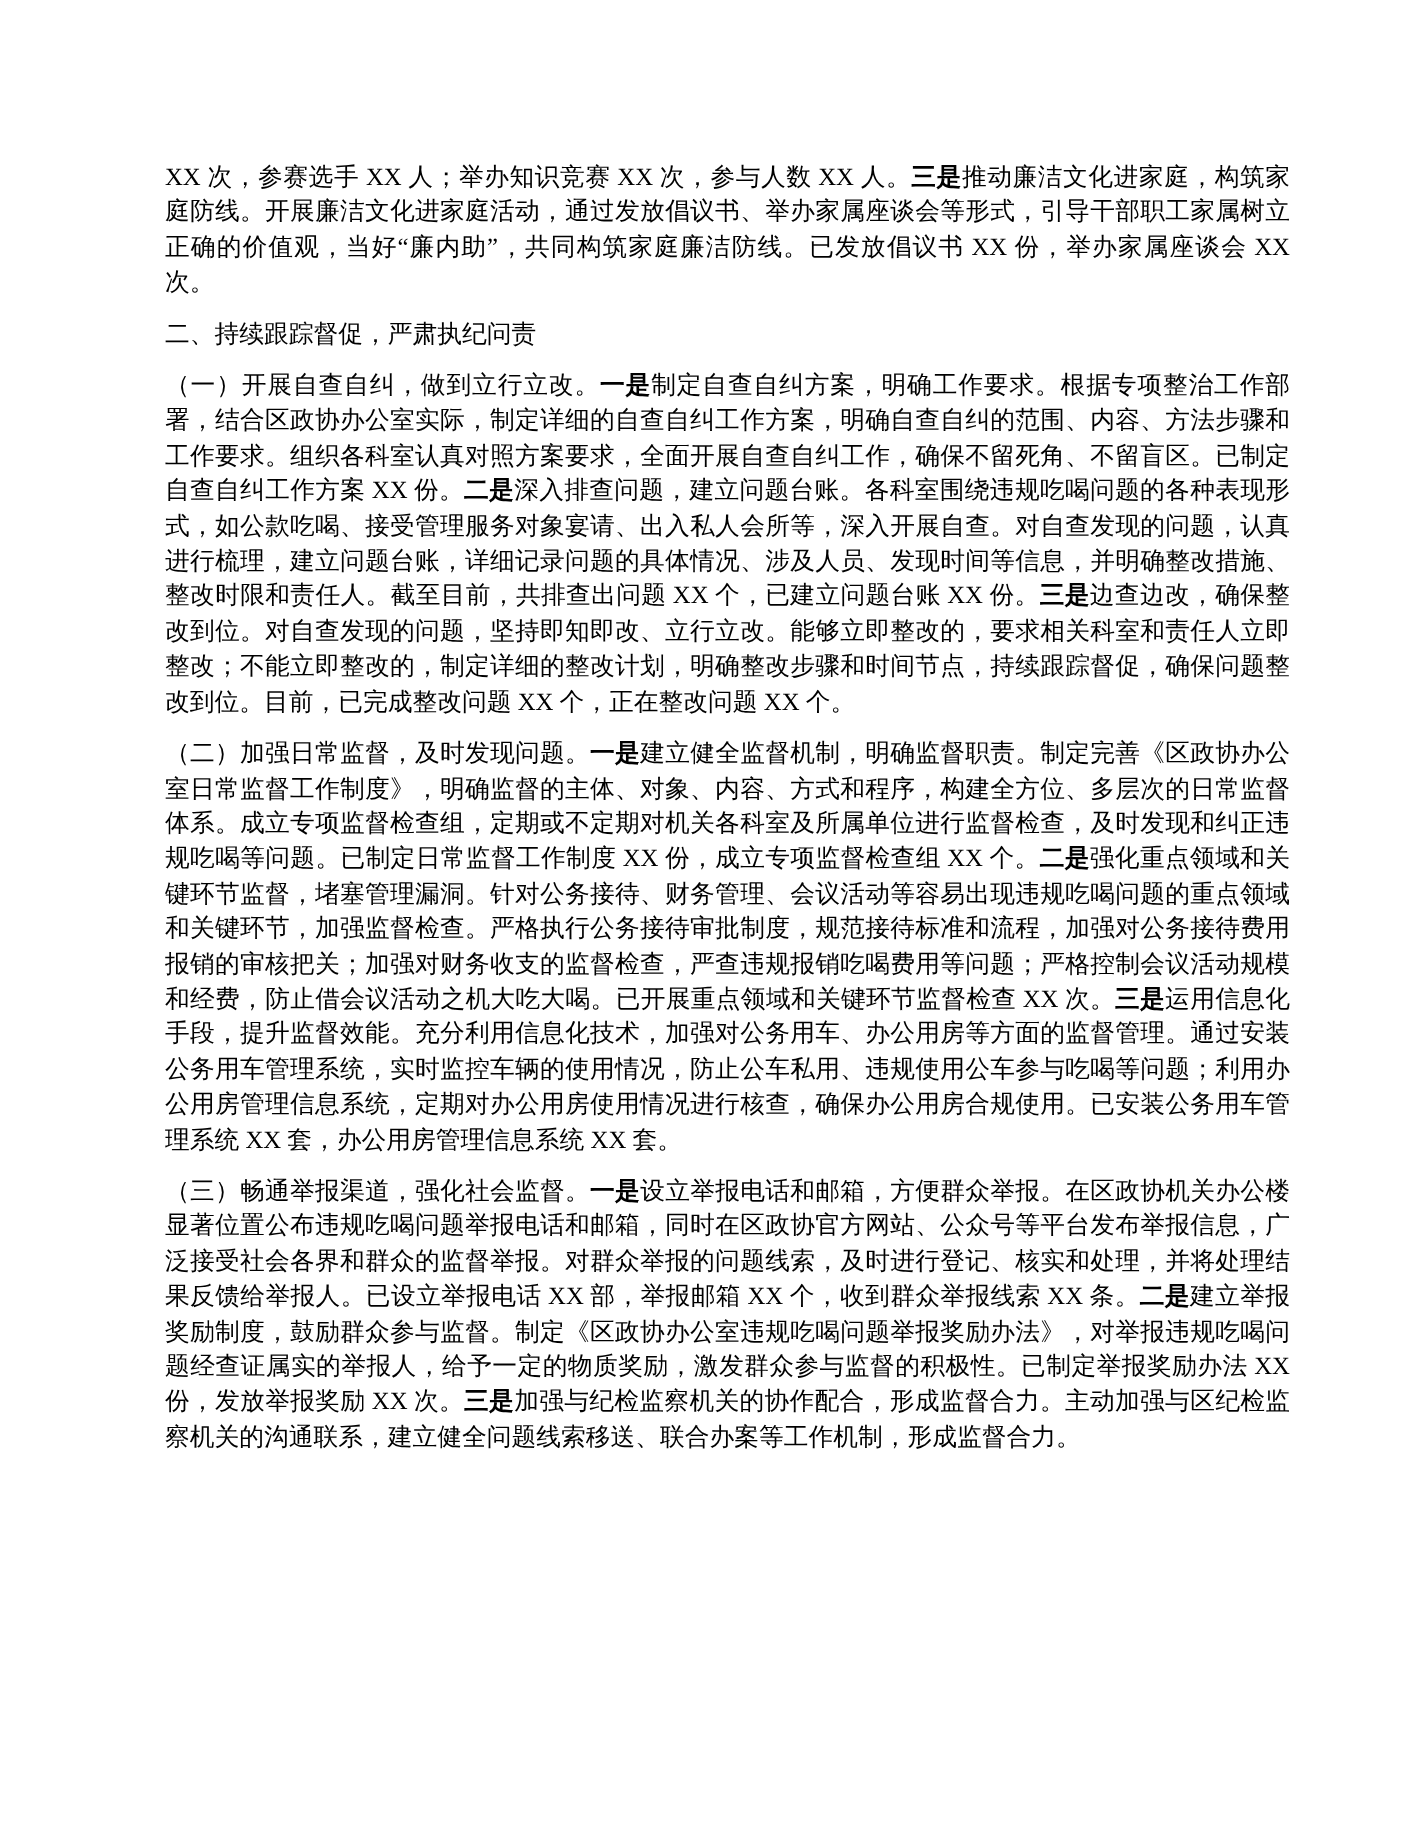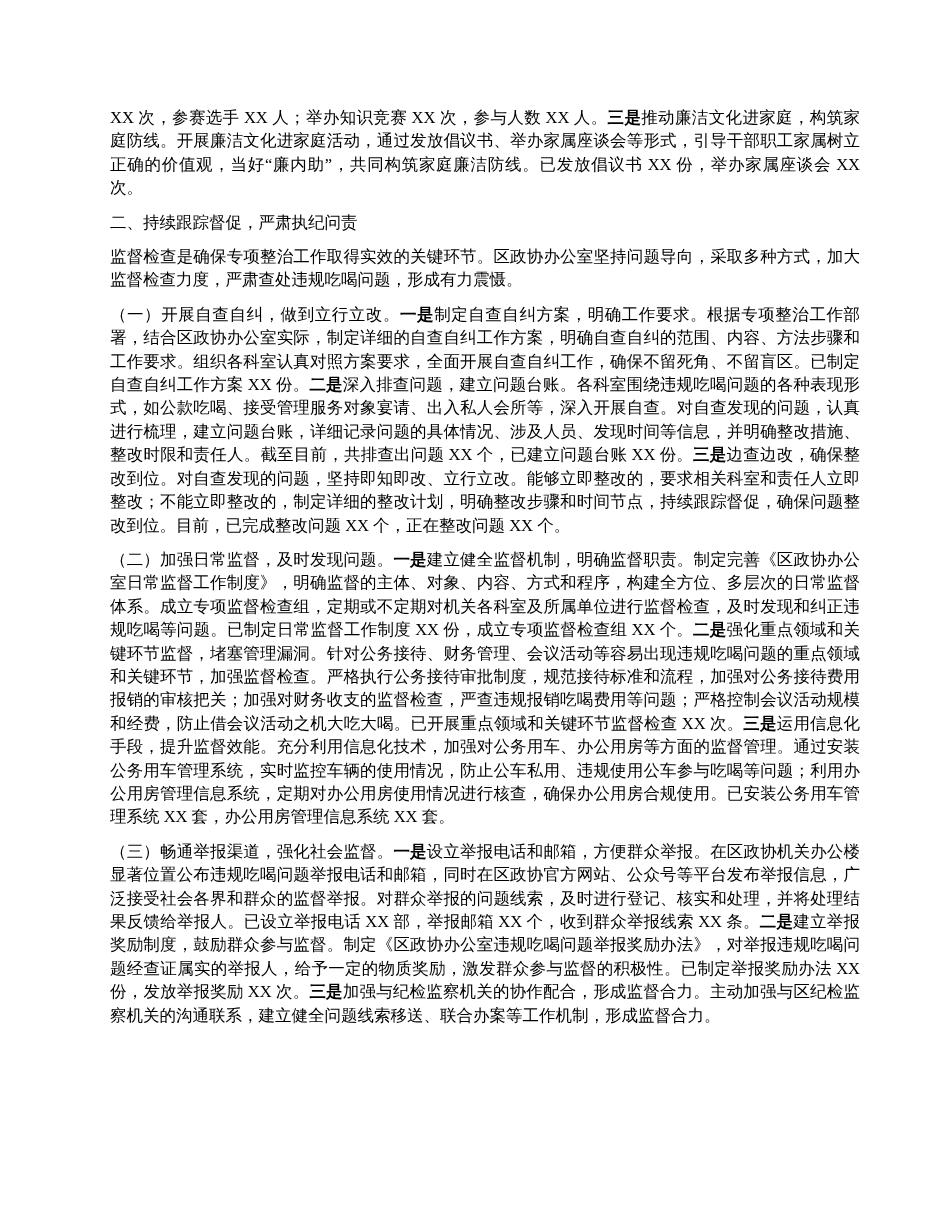--- a/index.html
+++ b/index.html
@@ -40,21 +40,20 @@
 </head>
 <body>
 
 <div class="page">
   <div class="doc-body">
 
     <p class="para"><span>XX 次，参赛选手 XX 人；举办知识竞赛 XX 次，参与人数 XX 人。</span><b>三是</b><span>推动廉洁文化进家庭，构筑家庭防线。开展廉洁文化进家庭活动，通过发放倡议书、举办家属座谈会等形式，引导干部职工家属树立正确的价值观，当好“廉内助”，共同构筑家庭廉洁防线。已发放倡议书 XX 份，举办家属座谈会 XX 次。</span></p>
 
     <p class="para heading">二、持续跟踪督促，严肃执纪问责</p>
 
-    <p class="para">监督检查是确保专项整治工作取得实效的关键环节。区政协办公室坚持问题导向，采取多种方式，加大监督检查力度，严肃查处违规吃喝问题，形成有力震慑。</p>
 
     <p class="para"><span>（一）开展自查自纠，做到立行立改。</span><b>一是</b><span>制定自查自纠方案，明确工作要求。根据专项整治工作部署，结合区政协办公室实际，制定详细的自查自纠工作方案，明确自查自纠的范围、内容、方法步骤和工作要求。组织各科室认真对照方案要求，全面开展自查自纠工作，确保不留死角、不留盲区。已制定自查自纠工作方案 XX 份。</span><b>二是</b><span>深入排查问题，建立问题台账。各科室围绕违规吃喝问题的各种表现形式，如公款吃喝、接受管理服务对象宴请、出入私人会所等，深入开展自查。对自查发现的问题，认真进行梳理，建立问题台账，详细记录问题的具体情况、涉及人员、发现时间等信息，并明确整改措施、整改时限和责任人。截至目前，共排查出问题 XX 个，已建立问题台账 XX 份。</span><b>三是</b><span>边查边改，确保整改到位。对自查发现的问题，坚持即知即改、立行立改。能够立即整改的，要求相关科室和责任人立即整改；不能立即整改的，制定详细的整改计划，明确整改步骤和时间节点，持续跟踪督促，确保问题整改到位。目前，已完成整改问题 XX 个，正在整改问题 XX 个。</span></p>
 
     <p class="para"><span>（二）加强日常监督，及时发现问题。</span><b>一是</b><span>建立健全监督机制，明确监督职责。制定完善《区政协办公室日常监督工作制度》，明确监督的主体、对象、内容、方式和程序，构建全方位、多层次的日常监督体系。成立专项监督检查组，定期或不定期对机关各科室及所属单位进行监督检查，及时发现和纠正违规吃喝等问题。已制定日常监督工作制度 XX 份，成立专项监督检查组 XX 个。</span><b>二是</b><span>强化重点领域和关键环节监督，堵塞管理漏洞。针对公务接待、财务管理、会议活动等容易出现违规吃喝问题的重点领域和关键环节，加强监督检查。严格执行公务接待审批制度，规范接待标准和流程，加强对公务接待费用报销的审核把关；加强对财务收支的监督检查，严查违规报销吃喝费用等问题；严格控制会议活动规模和经费，防止借会议活动之机大吃大喝。已开展重点领域和关键环节监督检查 XX 次。</span><b>三是</b><span>运用信息化手段，提升监督效能。充分利用信息化技术，加强对公务用车、办公用房等方面的监督管理。通过安装公务用车管理系统，实时监控车辆的使用情况，防止公车私用、违规使用公车参与吃喝等问题；利用办公用房管理信息系统，定期对办公用房使用情况进行核查，确保办公用房合规使用。已安装公务用车管理系统 XX 套，办公用房管理信息系统 XX 套。</span></p>
 
     <p class="para"><span>（三）畅通举报渠道，强化社会监督。</span><b>一是</b><span>设立举报电话和邮箱，方便群众举报。在区政协机关办公楼显著位置公布违规吃喝问题举报电话和邮箱，同时在区政协官方网站、公众号等平台发布举报信息，广泛接受社会各界和群众的监督举报。对群众举报的问题线索，及时进行登记、核实和处理，并将处理结果反馈给举报人。已设立举报电话 XX 部，举报邮箱 XX 个，收到群众举报线索 XX 条。</span><b>二是</b><span>建立举报奖励制度，鼓励群众参与监督。制定《区政协办公室违规吃喝问题举报奖励办法》，对举报违规吃喝问题经查证属实的举报人，给予一定的物质奖励，激发群众参与监督的积极性。已制定举报奖励办法 XX 份，发放举报奖励 XX 次。</span><b>三是</b><span>加强与纪检监察机关的协作配合，形成监督合力。主动加强与区纪检监察机关的沟通联系，建立健全问题线索移送、联合办案等工作机制，形成监督合力。</span></p>
 
   </div>
 </div>
 

